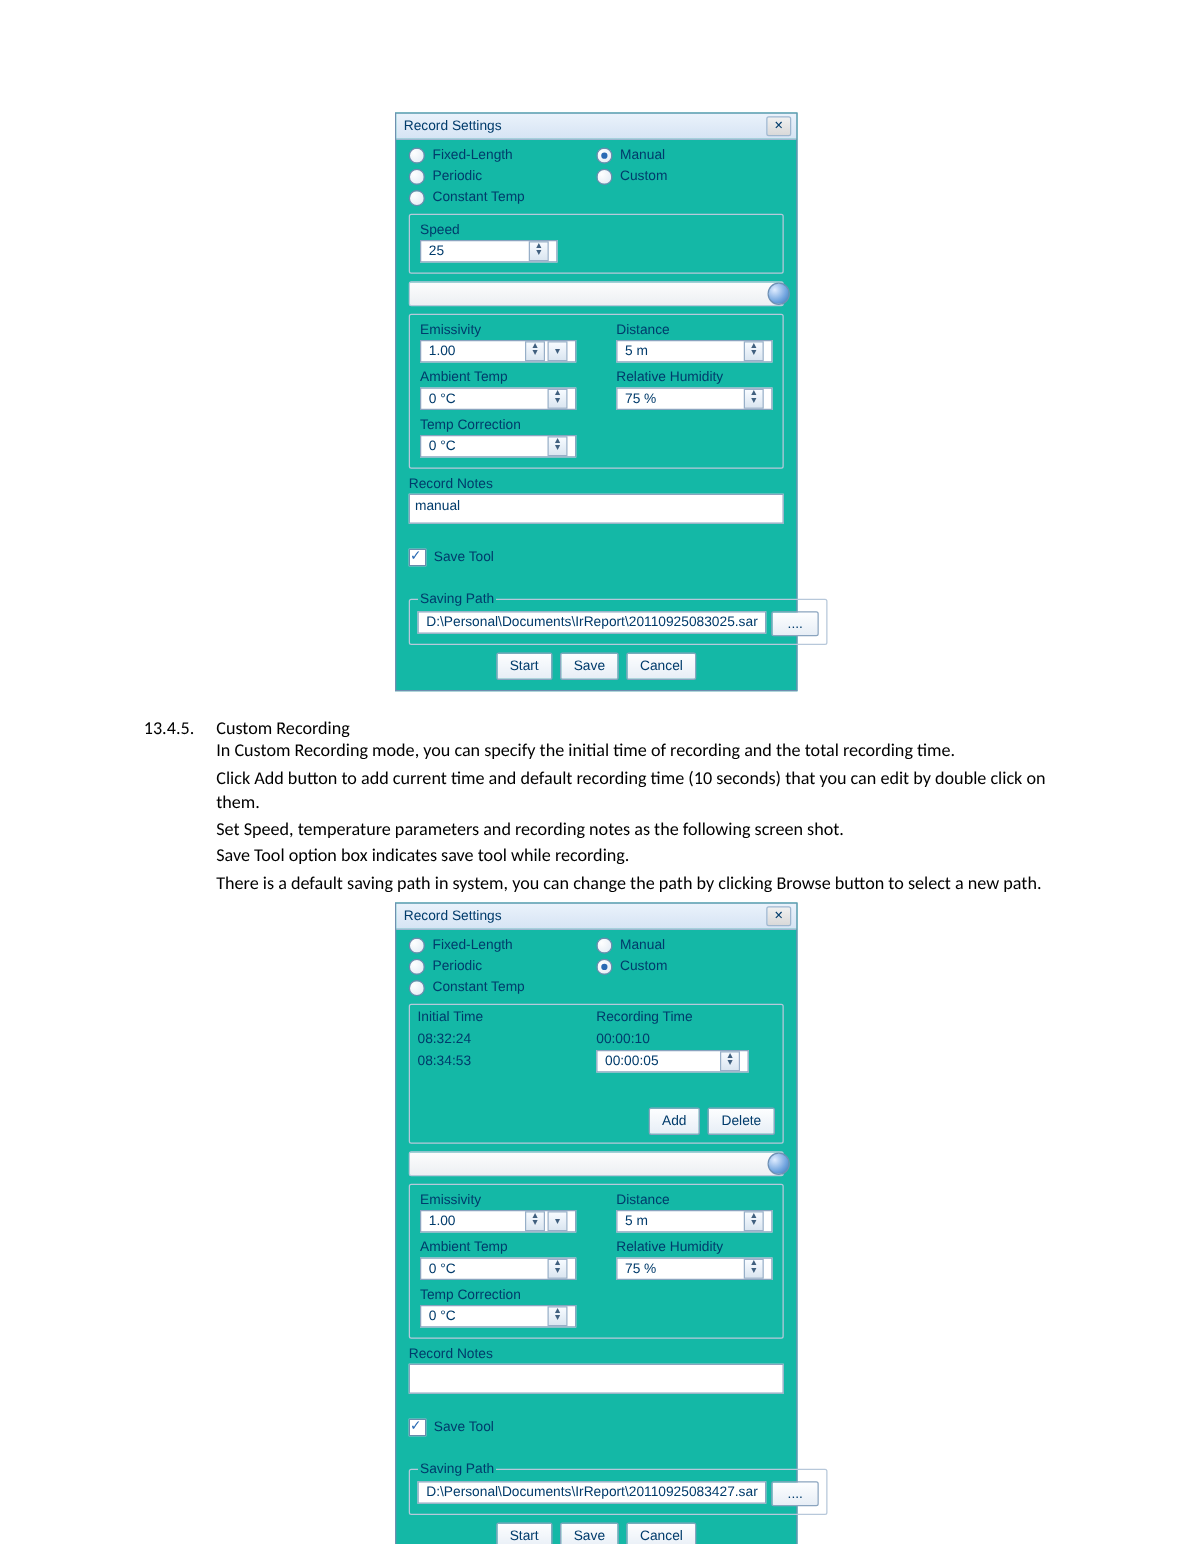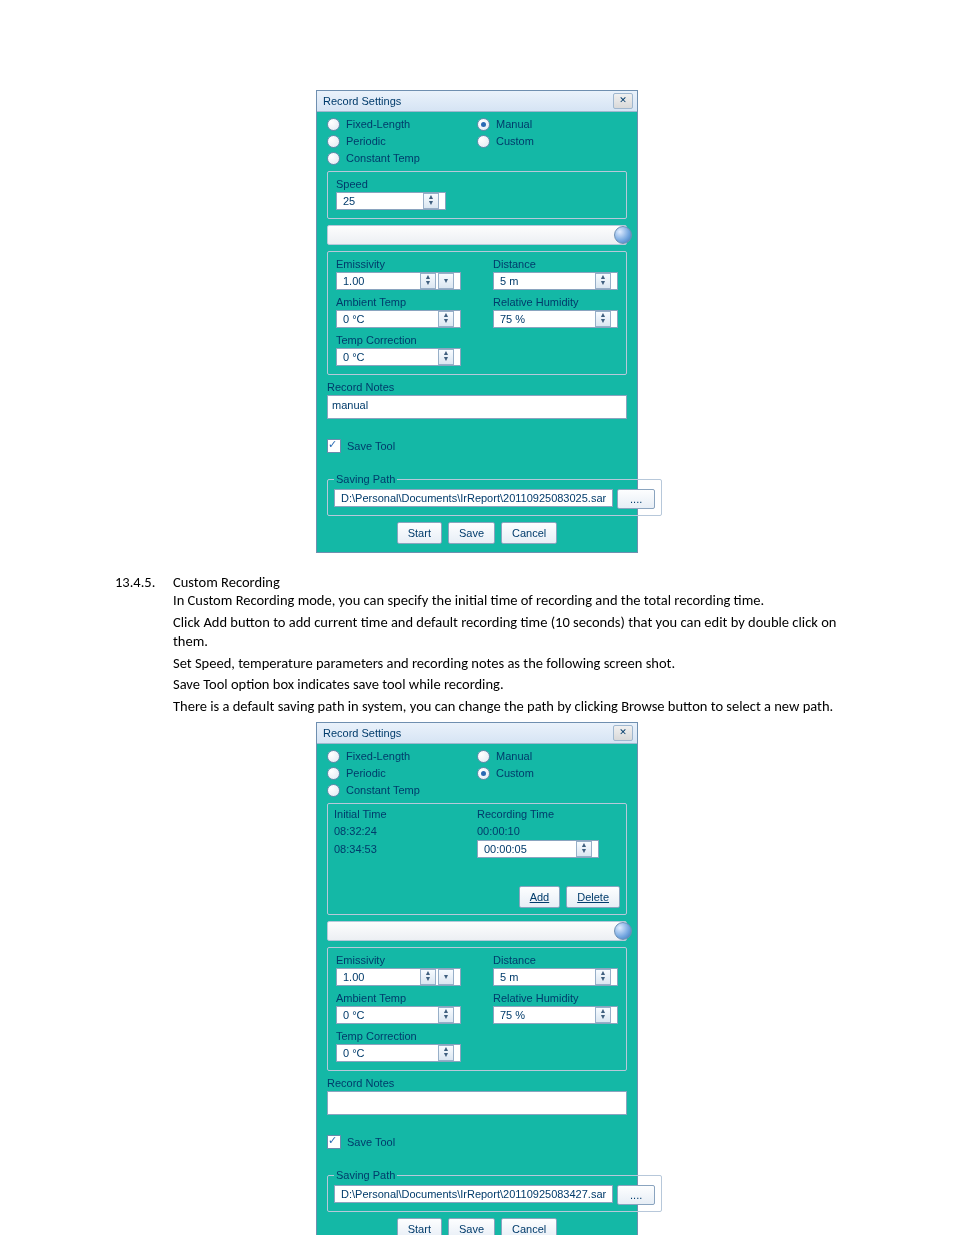--- a/index.html
+++ b/index.html
@@ -151,21 +151,21 @@
   .btnrow { display: flex; gap: 6px; justify-content: center; margin-top: 4px; }
   .table {
     border: 1px solid #b7c8da;
     border-radius: 2px;
     padding: 4px 6px 6px 6px;
     margin-bottom: 6px;
   }
   .thead { display: grid; grid-template-columns: 1fr 1fr; margin-bottom: 2px; }
   .trow { display: grid; grid-template-columns: 1fr 1fr; align-items: center; height: 18px; }
   .trow .cellspin { display:flex; }
-  .tblbtns { display: flex; gap: 6px; justify-content: flex-end; margin-top: 28px; text-decoration: underline; }
+  .tblbtns { display: flex; gap: 6px; justify-content: flex-end; margin-top: 28px; }
   
   .sect {
     display: flex;
     gap: 10px;
   }
   .sect .num { min-width: 48px; }
   .sect-body { flex: 1; }
   .sect-body p { margin: 0 0 2px 0; line-height: 1.35; }
   .sect .title { min-width: 130px; }
   .pagenum { text-align: center; margin-top: 24px; font-size: 19px; }

